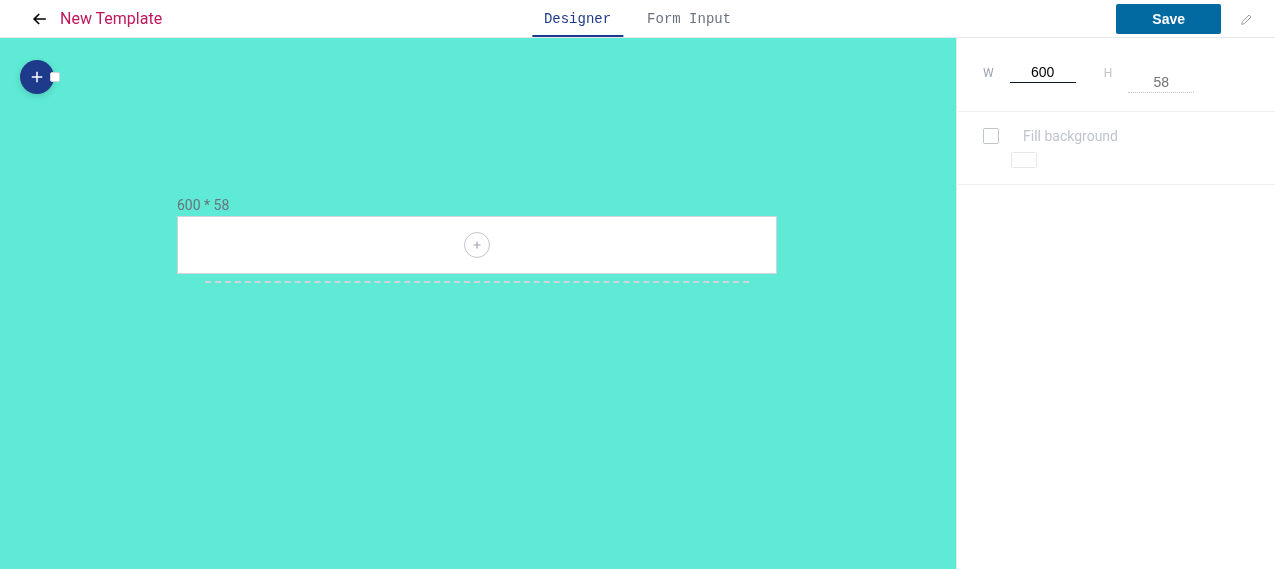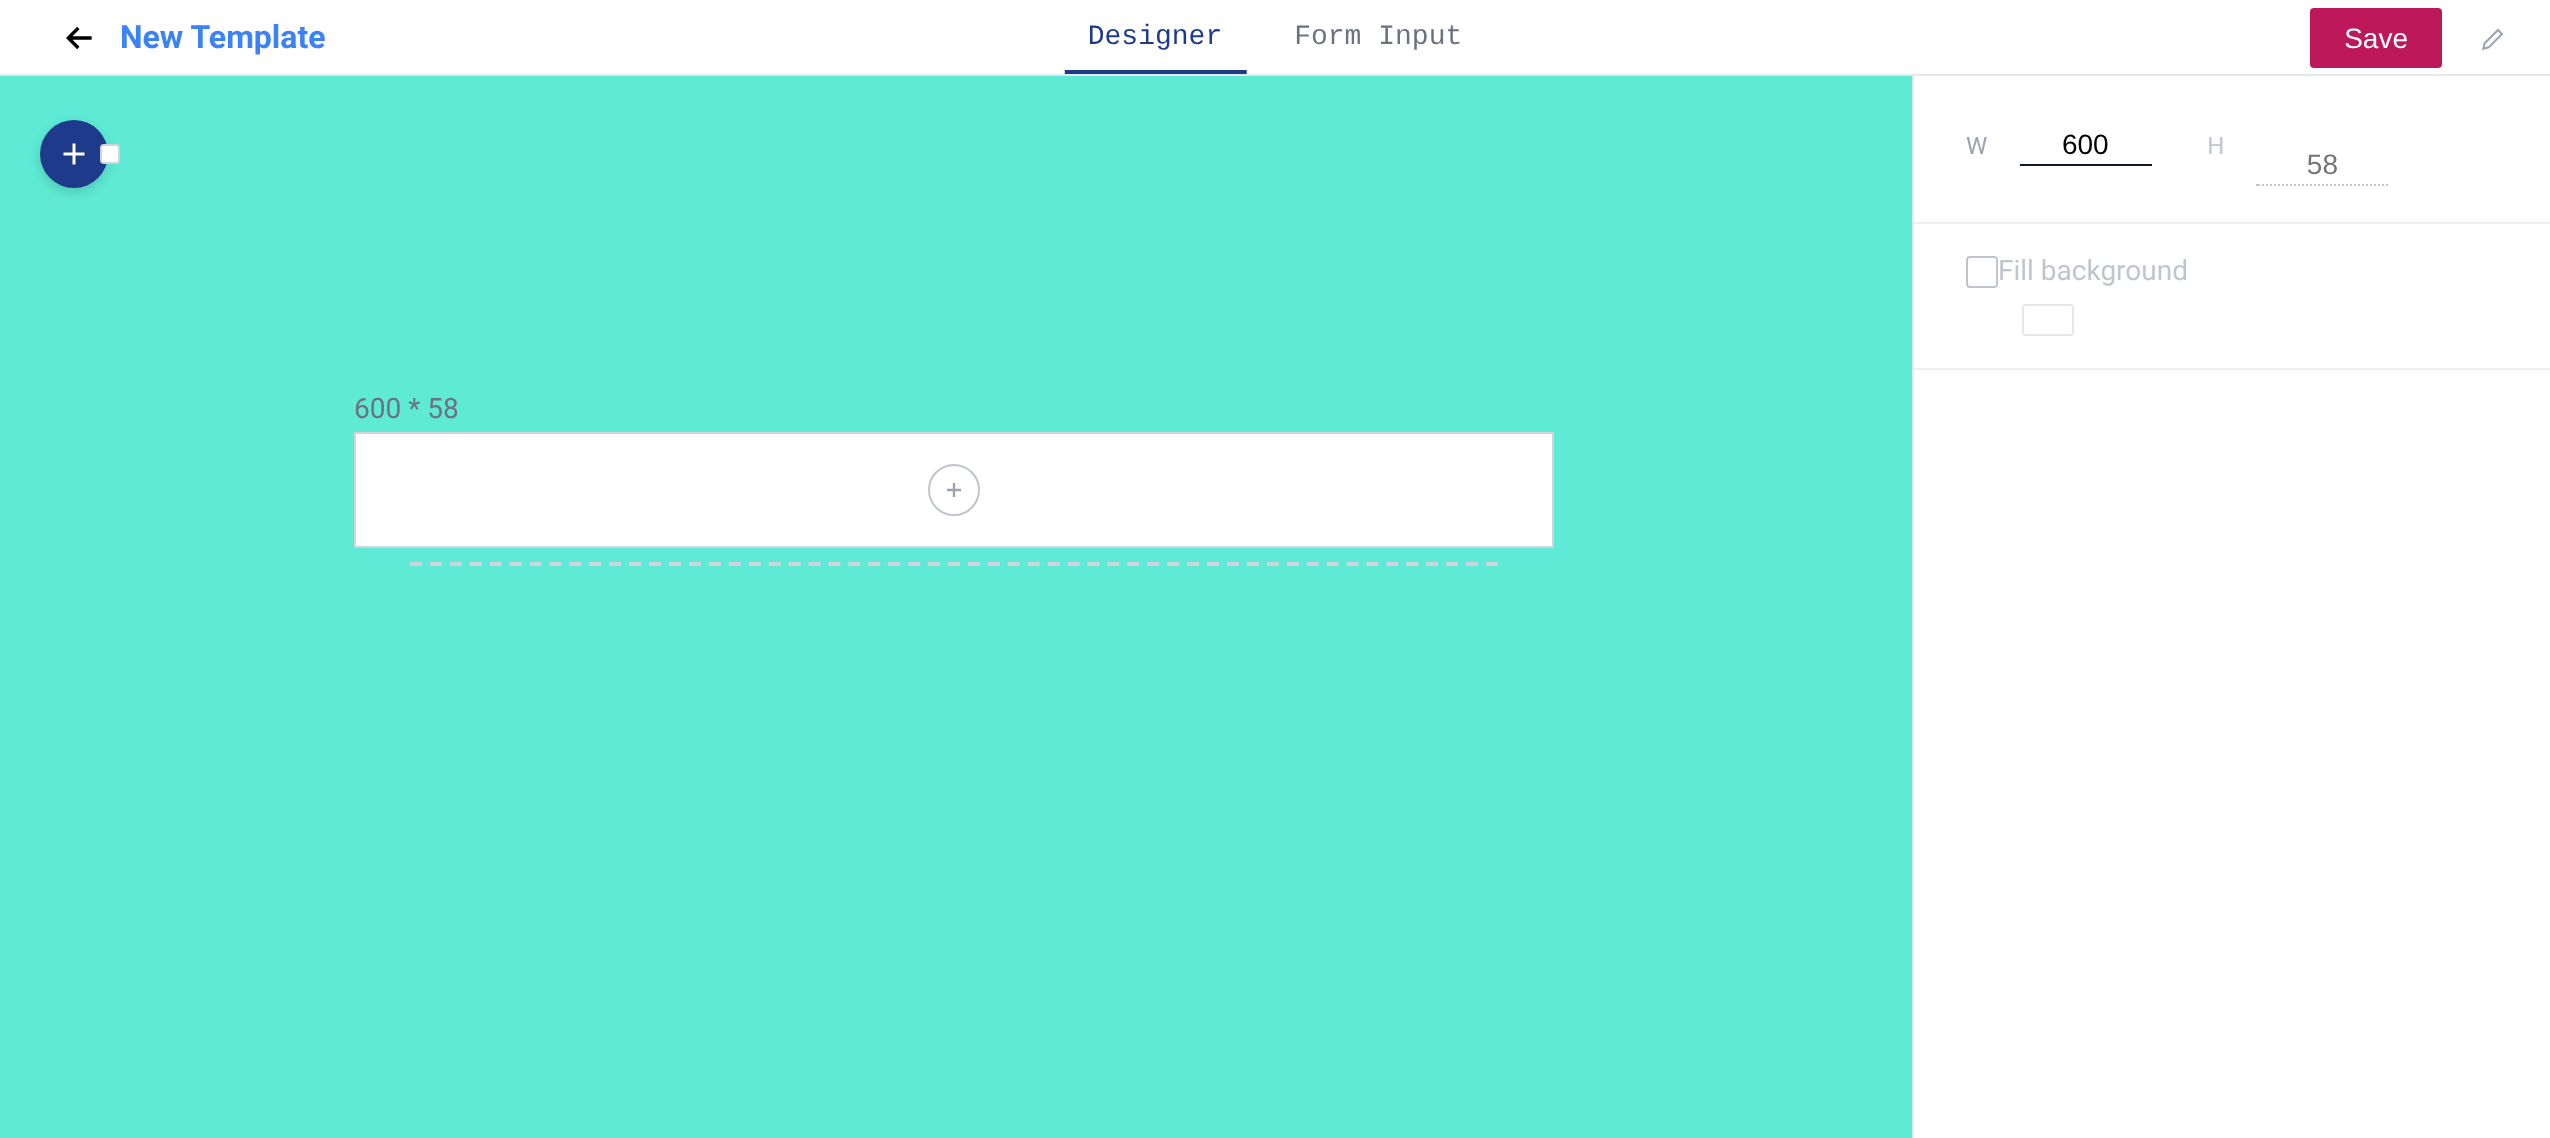--- a/index.html
+++ b/index.html
@@ -19,22 +19,22 @@
     margin-left: 30px;
     display: flex;
     align-items: center;
     justify-content: center;
     cursor: pointer;
   }
   .back-btn svg { width: 20px; height: 20px; stroke: #000; stroke-width: 2; fill: none; }
   .title {
     margin-left: 10px;
     font-size: 16px;
-    font-weight: 700;
-    color: #3b82f6;
+    font-weight: 400;
+    color: #be185d;
   }
   .tabs {
     position: absolute;
     left: 50%;
     transform: translateX(-50%);
     display: flex;
     gap: 36px;
     height: 100%;
     align-items: center;
   }
@@ -62,27 +62,28 @@
     background: #1e3a8a;
   }
   .right-actions {
     margin-left: auto;
     display: flex;
     align-items: center;
     gap: 18px;
     margin-right: 20px;
   }
   .save-btn {
-    background: #be185d;
+    background: #0369a1;
     color: #fff;
     border: none;
-    padding: 7px 17px;
+    padding: 7px 36px;
     font-size: 14px;
     border-radius: 2px;
     cursor: pointer;
+    font-weight: bold;
   }
   .edit-icon {
     width: 16px;
     height: 16px;
     cursor: pointer;
   }
   .edit-icon svg { width: 16px; height: 16px; stroke: #9ca3af; stroke-width: 1.5; fill: none; }
 
   
   .body {
@@ -201,21 +202,21 @@
   }
   .dim-field.disabled .lbl { color: #c0c4cc; }
 
   .fill-row {
     padding: 16px 26px;
     border-bottom: 1px solid #f0f0f0;
   }
   .fill-top {
     display: flex;
     align-items: center;
-    gap: 0;
+    gap: 24px;
   }
   .checkbox {
     width: 16px;
     height: 16px;
     border: 1.5px solid #c0c4cc;
     border-radius: 2px;
     cursor: pointer;
     flex-shrink: 0;
   }
   .fill-label {

